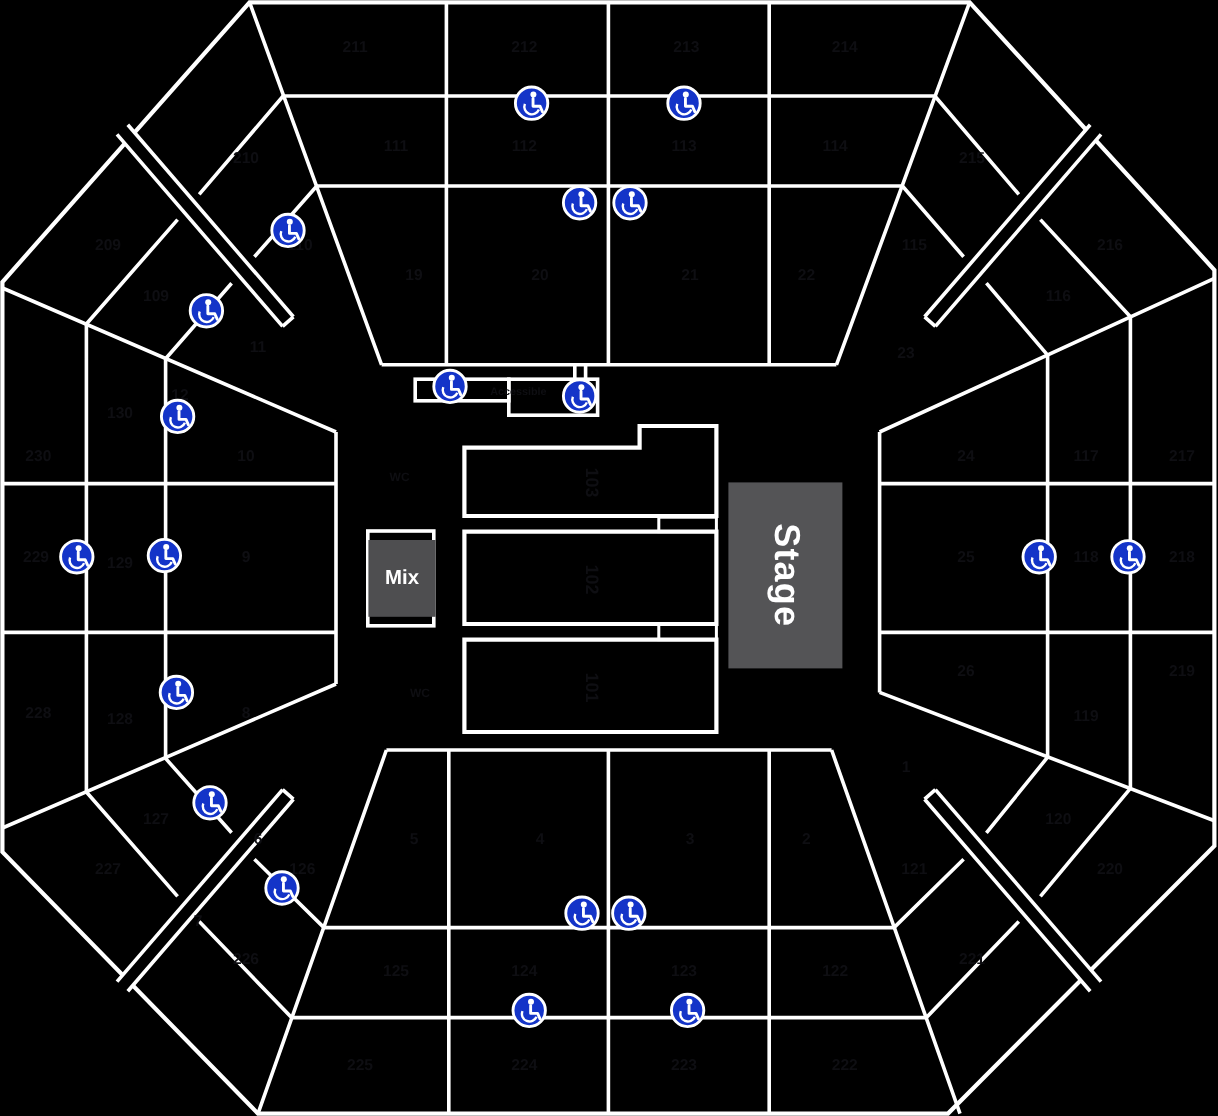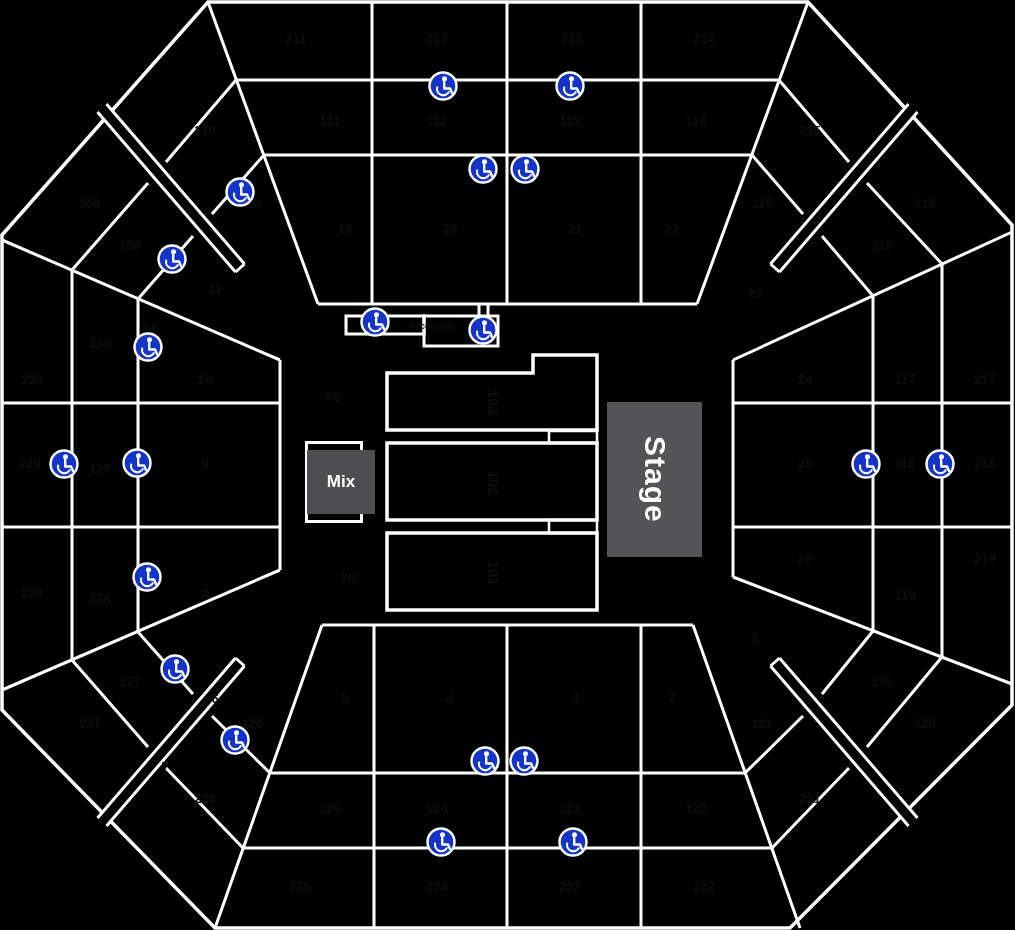--- a/index.html
+++ b/index.html
@@ -3,21 +3,21 @@
 <meta charset="utf-8">
 <style>
   html,body{margin:0;padding:0;background:#000;}
   #canvas{position:relative;width:1015px;height:930px;background:#000;overflow:hidden;
           font-family:"Liberation Sans","DejaVu Sans",sans-serif;text-align:right;}
   #map{position:absolute;left:0;top:0;}
   .box{position:absolute;display:flex;align-items:center;justify-content:center;}
   #stage{left:607px;top:402px;width:95px;height:155px;background:#545456;}
   #stage span{writing-mode:vertical-rl;color:#fff;font-weight:bold;font-size:30px;letter-spacing:1px;}
   #mix-outer{left:305px;top:441px;width:58px;height:82px;border:3px solid #fff;box-sizing:border-box;background:#000;}
-  #mix{left:307px;top:450px;width:68px;height:64px;background:#4e4e50;}
+  #mix{left:307px;top:450px;width:56px;height:64px;background:#4e4e50;}
   #mix span{color:#fff;font-weight:bold;font-size:17px;}
 </style>
 </head>
 <body>
 
 <div id="canvas">
   <svg id="map" width="1015" height="930" viewBox="0 0 1015 930">
     <defs>
       <symbol id="wc-symbol" viewBox="-15 -15 30 30" overflow="visible">
         <circle cx="0" cy="0" r="13.5" fill="#1434c8" stroke="#ffffff" stroke-width="2.4"></circle>

